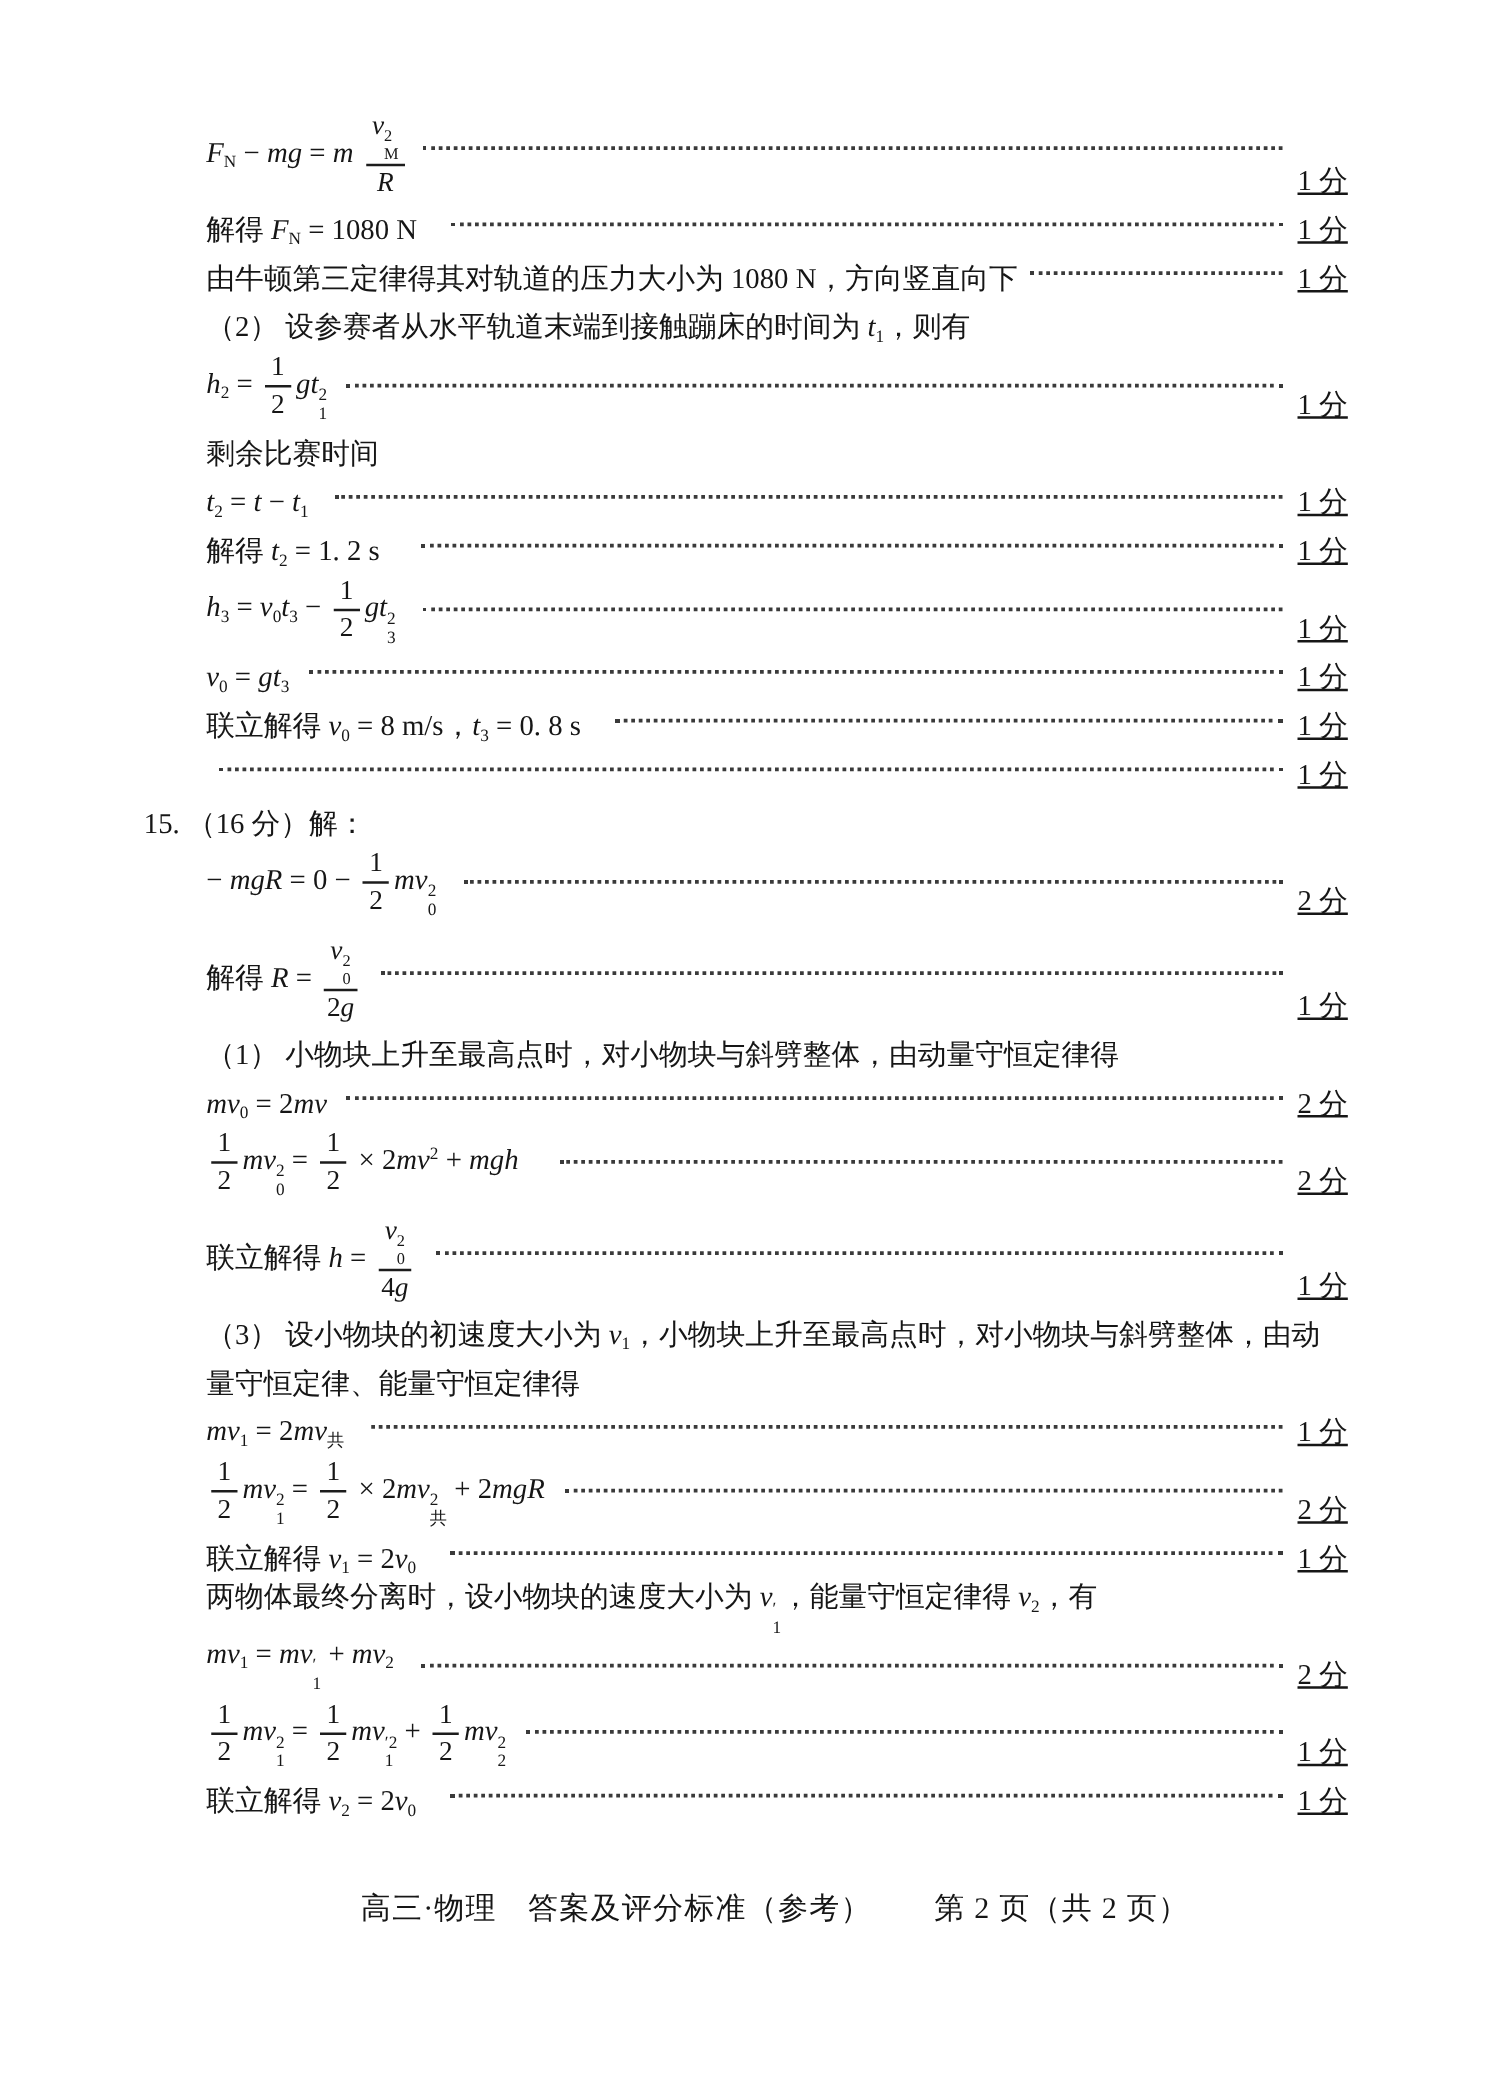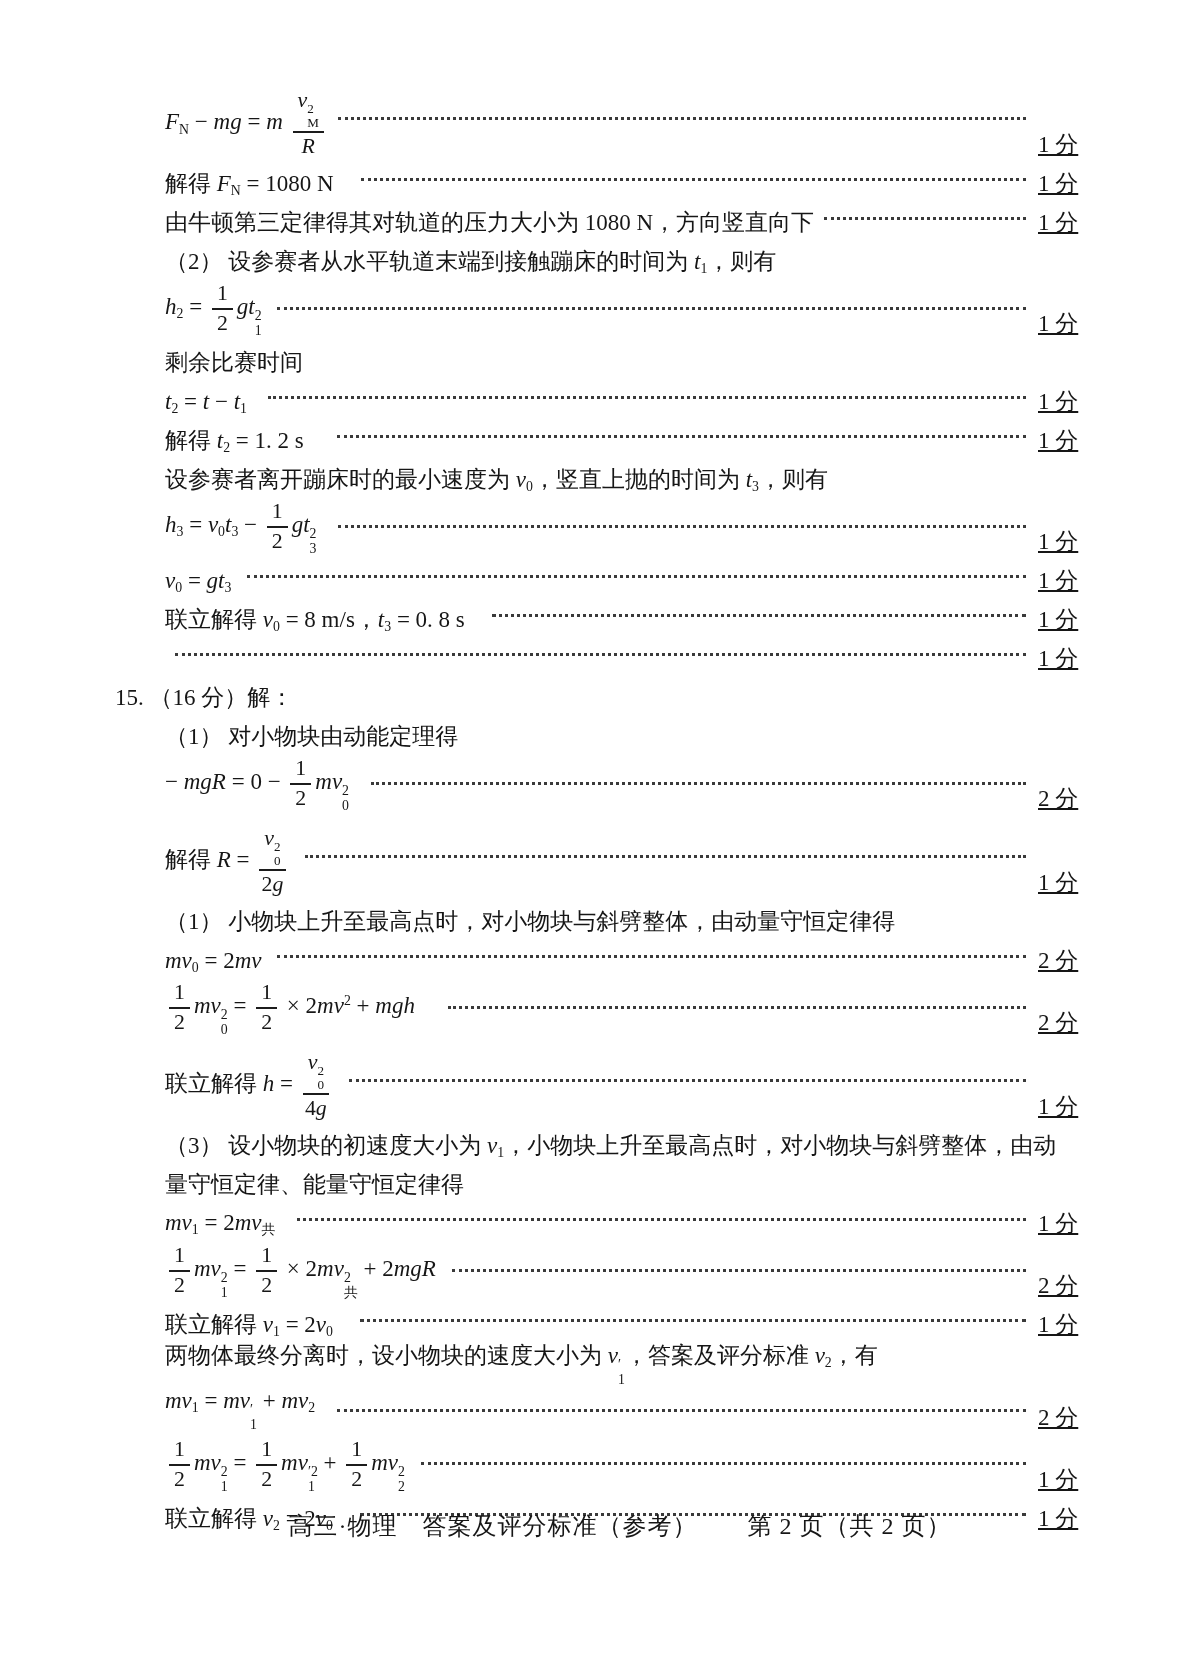--- a/index.html
+++ b/index.html
@@ -66,23 +66,20 @@
       <div class="line">
         <span class="mathline"><span class="it">t</span><span class="sb">2</span><span class="rm"> = </span><span class="it">t</span><span class="rm"> − </span><span class="it">t</span><span class="sb">1</span><span class="rm">  </span></span>
         <span class="leader"></span>
         <span class="score">1 分</span>
       </div>
       <div class="line">
         <span class="mathline"><span class="rm">解得 </span><span class="it">t</span><span class="sb">2</span><span class="rm"> = 1. 2 s    </span></span>
         <span class="leader"></span>
         <span class="score">1 分</span>
       </div>
-      <div class="line">
-        <span class="mathline"><span class="rm">设参赛者离开蹦床时的最小速度为 </span><span class="it">v</span><span class="sb">0</span><span class="rm">，竖直上抛的时间为 </span><span class="it">t</span><span class="sb">3</span><span class="rm">，则有</span></span>
-      </div>
       <div class="line md">
         <span class="mathline"><span class="it">h</span><span class="sb">3</span><span class="rm"> = </span><span class="it">v</span><span class="sb">0</span><span class="it">t</span><span class="sb">3</span><span class="rm"> − </span><span class="frac"><span class="num"><span class="rm">1</span></span><span class="den"><span class="rm">2</span></span></span><span class="it">gt</span><span class="ss"><span>2</span><span>3</span></span><span class="rm">  </span></span>
         <span class="leader"></span>
         <span class="score">1 分</span>
       </div>
       <div class="line">
         <span class="mathline"><span class="it">v</span><span class="sb">0</span><span class="rm"> = </span><span class="it">gt</span><span class="sb">3</span><span class="rm"> </span></span>
         <span class="leader"></span>
         <span class="score">1 分</span>
       </div>
@@ -90,23 +87,20 @@
         <span class="mathline"><span class="rm">联立解得 </span><span class="it">v</span><span class="sb">0</span><span class="rm"> = 8 m/s，</span><span class="it">t</span><span class="sb">3</span><span class="rm"> = 0. 8 s   </span></span>
         <span class="leader"></span>
         <span class="score">1 分</span>
       </div>
       <div class="line">
         <span class="leader"></span>
         <span class="score">1 分</span>
       </div>
       <div class="line q">
         <span class="mathline"><span class="rm">15. （16 分）解：</span></span>
-      </div>
-      <div class="line">
-        <span class="mathline"><span class="rm">（1） 对小物块由动能定理得</span></span>
       </div>
       <div class="line md">
         <span class="mathline"><span class="rm">− </span><span class="it">mgR</span><span class="rm"> = 0 − </span><span class="frac"><span class="num"><span class="rm">1</span></span><span class="den"><span class="rm">2</span></span></span><span class="it">mv</span><span class="ss"><span>2</span><span>0</span></span><span class="rm">  </span></span>
         <span class="leader"></span>
         <span class="score">2 分</span>
       </div>
       <div class="line lg">
         <span class="mathline"><span class="rm">解得 </span><span class="it">R</span><span class="rm"> = </span><span class="frac"><span class="num"><span class="it">v</span><span class="ss"><span>2</span><span>0</span></span></span><span class="den"><span class="rm">2</span><span class="it">g</span></span></span><span class="rm"> </span></span>
         <span class="leader"></span>
         <span class="score">1 分</span>
@@ -144,21 +138,21 @@
         <span class="mathline"><span class="frac"><span class="num"><span class="rm">1</span></span><span class="den"><span class="rm">2</span></span></span><span class="it">mv</span><span class="ss"><span>2</span><span>1</span></span><span class="rm"> = </span><span class="frac"><span class="num"><span class="rm">1</span></span><span class="den"><span class="rm">2</span></span></span><span class="rm"> × 2</span><span class="it">mv</span><span class="ss"><span>2</span><span>共</span></span><span class="rm"> + 2</span><span class="it">mgR</span><span class="rm"> </span></span>
         <span class="leader"></span>
         <span class="score">2 分</span>
       </div>
       <div class="line">
         <span class="mathline"><span class="rm">联立解得 </span><span class="it">v</span><span class="sb">1</span><span class="rm"> = 2</span><span class="it">v</span><span class="sb">0</span><span class="rm">   </span></span>
         <span class="leader"></span>
         <span class="score">1 分</span>
       </div>
       <div class="line">
-        <span class="mathline"><span class="rm">两物体最终分离时，设小物块的速度大小为 </span><span class="it">v</span><span class="ss"><span>′</span><span>1</span></span><span class="rm">，答案及评分标准 </span><span class="it">v</span><span class="sb">2</span><span class="rm">，有</span></span>
+        <span class="mathline"><span class="rm">两物体最终分离时，设小物块的速度大小为 </span><span class="it">v</span><span class="ss"><span>′</span><span>1</span></span><span class="rm">，能量守恒定律得 </span><span class="it">v</span><span class="sb">2</span><span class="rm">，有</span></span>
       </div>
       <div class="line">
         <span class="mathline"><span class="it">mv</span><span class="sb">1</span><span class="rm"> = </span><span class="it">mv</span><span class="ss"><span>′</span><span>1</span></span><span class="rm"> + </span><span class="it">mv</span><span class="sb">2</span><span class="rm">  </span></span>
         <span class="leader"></span>
         <span class="score">2 分</span>
       </div>
       <div class="line md">
         <span class="mathline"><span class="frac"><span class="num"><span class="rm">1</span></span><span class="den"><span class="rm">2</span></span></span><span class="it">mv</span><span class="ss"><span>2</span><span>1</span></span><span class="rm"> = </span><span class="frac"><span class="num"><span class="rm">1</span></span><span class="den"><span class="rm">2</span></span></span><span class="it">mv</span><span class="ss"><span>′2</span><span>1</span></span><span class="rm"> + </span><span class="frac"><span class="num"><span class="rm">1</span></span><span class="den"><span class="rm">2</span></span></span><span class="it">mv</span><span class="ss"><span>2</span><span>2</span></span><span class="rm"> </span></span>
         <span class="leader"></span>
         <span class="score">1 分</span>

